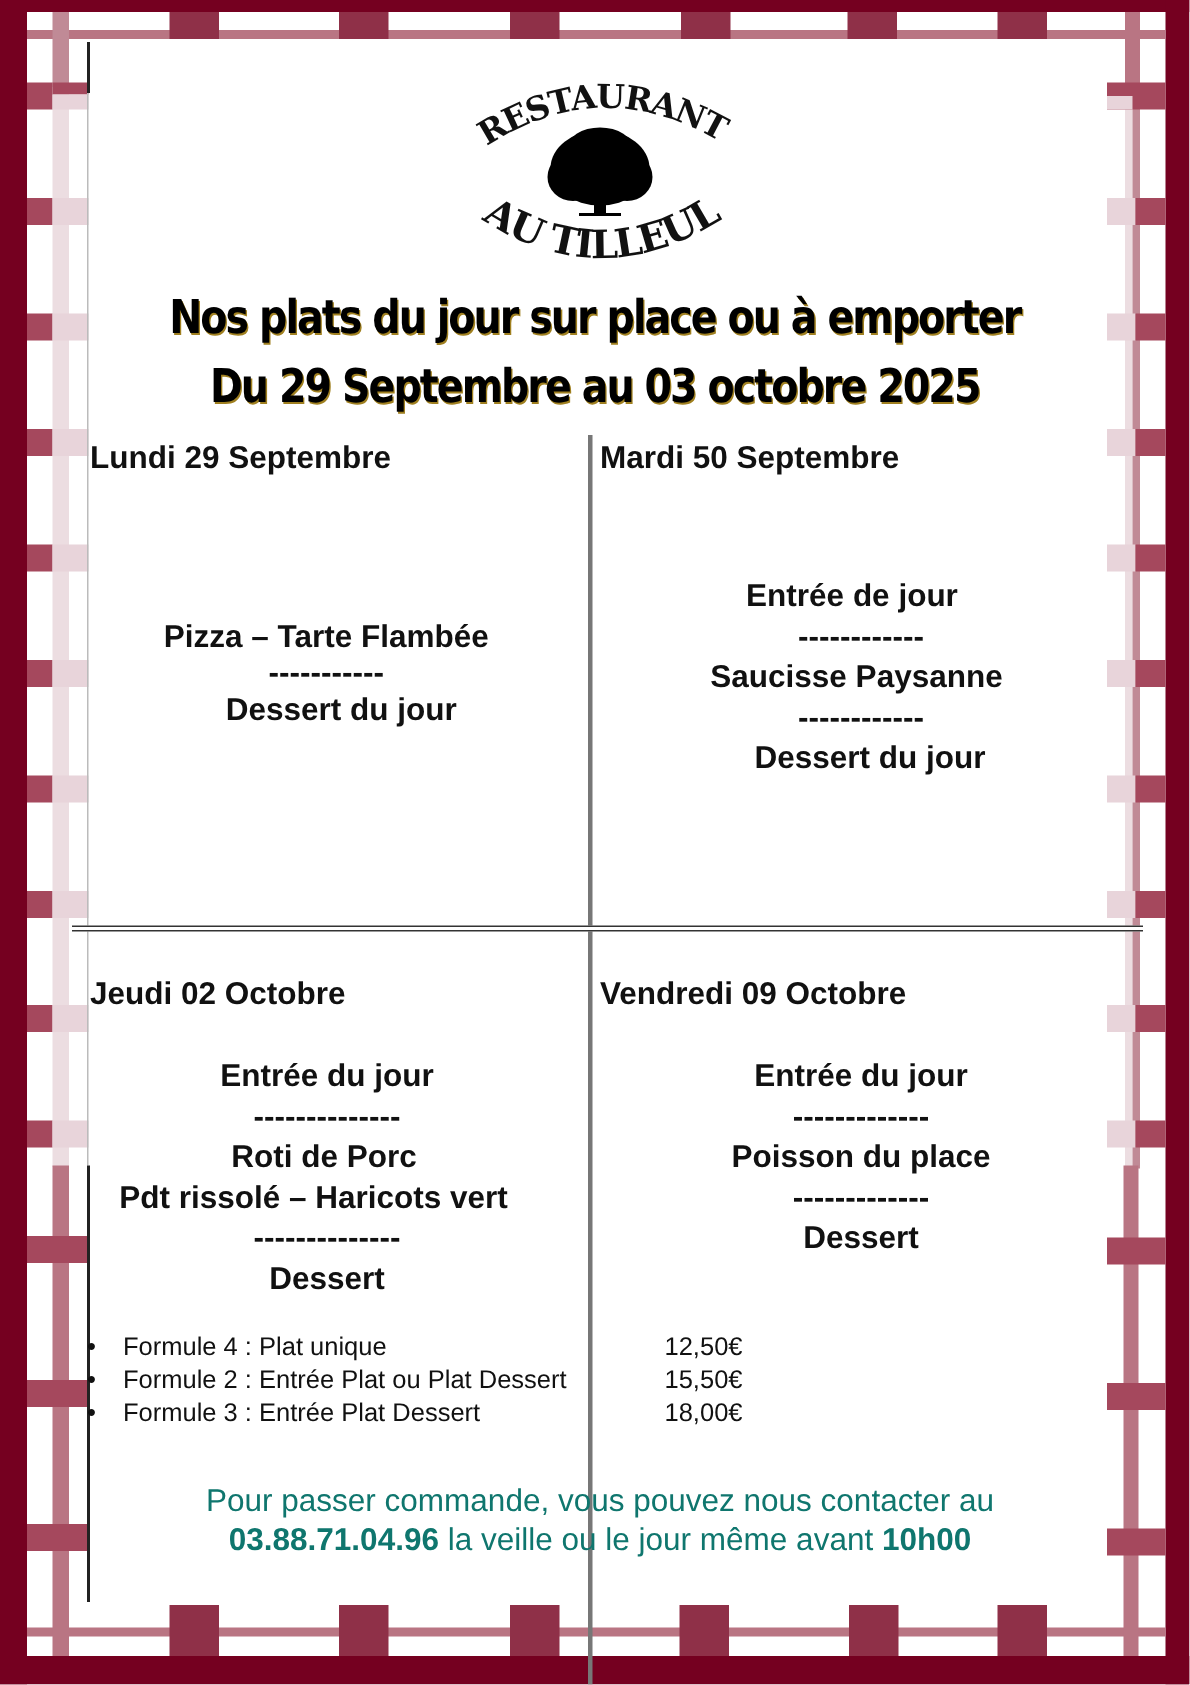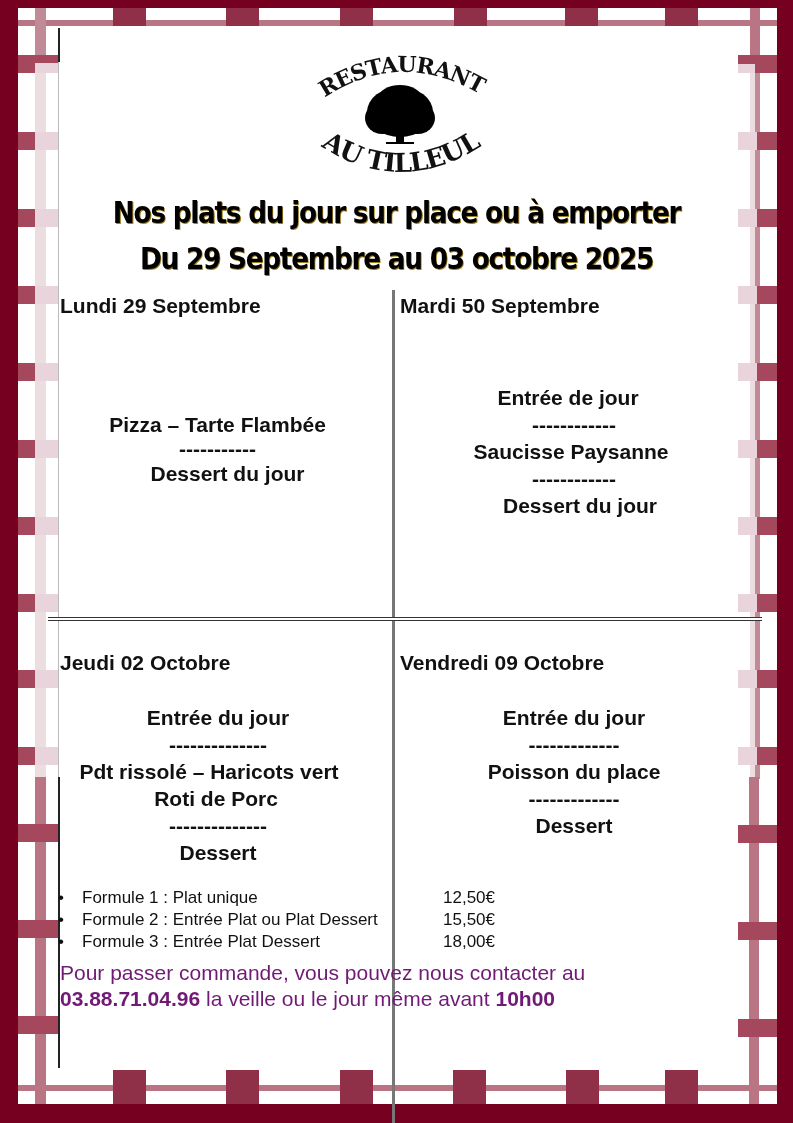--- a/index.html
+++ b/index.html
@@ -40,21 +40,21 @@
   .day-title { position:absolute; font-weight:bold; font-size:21px; text-align:left; color:#111; }
   .dish { position:absolute; font-weight:bold; font-size:21px; text-align:center; color:#111; line-height:27px; }
   .dish div { white-space:nowrap; }
 
   .formulas { left:58px; top:887px; font-size:17px; color:#111; }
   .formula-row { position:relative; height:22px; line-height:22px; white-space:nowrap; }
   .formula-row .bullet { position:absolute; left:0; top:0; }
   .formula-row .label { position:absolute; left:24px; top:0; }
   .formula-row .price { position:absolute; left:380px; width:62px; text-align:center; top:0; }
 
-  .contact { left:60px; width:680px; top:960px; text-align:left; font-size:21px; color:#701a75; line-height:26px; }
+  .contact { left:60px; width:680px; top:988px; text-align:center; font-size:21px; color:#0f766e; line-height:26px; }
   .contact b { font-weight:bold; }
 </style>
 </head>
 <body>
 
 <div class="abs frame-top"></div>
 <div class="abs frame-left"></div>
 <div class="abs frame-right"></div>
 <div class="abs frame-bottom"></div>
 <div class="abs" style="left:18px;top:8px;width:759px;height:0;"></div>
@@ -176,39 +176,39 @@
   <div>------------</div>
   <div style="margin-left:-6px;">Saucisse Paysanne</div>
   <div>------------</div>
   <div style="margin-left:12px;">Dessert du jour</div>
 </div>
 
 <div class="day-title" style="left:60px;width:315px;top:651px;">Jeudi 02 Octobre</div>
 <div class="dish" style="left:58px;width:320px;top:704px;">
   <div>Entrée du jour</div>
   <div>--------------</div>
+  <div style="margin-left:-4px;">Roti de Porc</div>
   <div style="margin-left:-18px;">Pdt rissolé – Haricots vert</div>
-  <div style="margin-left:-4px;">Roti de Porc</div>
   <div>--------------</div>
   <div>Dessert</div>
 </div>
 
 <div class="day-title" style="left:400px;width:340px;top:651px;">Vendredi 09 Octobre</div>
 <div class="dish" style="left:400px;width:348px;top:704px;">
   <div>Entrée du jour</div>
   <div>-------------</div>
   <div>Poisson du place</div>
   <div>-------------</div>
   <div>Dessert</div>
 </div>
 
 <div class="abs formulas">
   <div class="formula-row">
     <span class="bullet">•</span>
-    <span class="label">Formule 1 : Plat unique</span>
+    <span class="label">Formule 4 : Plat unique</span>
     <span class="price">12,50€</span>
   </div>
   <div class="formula-row">
     <span class="bullet">•</span>
     <span class="label">Formule 2 : Entrée Plat ou Plat Dessert</span>
     <span class="price">15,50€</span>
   </div>
   <div class="formula-row">
     <span class="bullet">•</span>
     <span class="label">Formule 3 : Entrée Plat Dessert</span>

